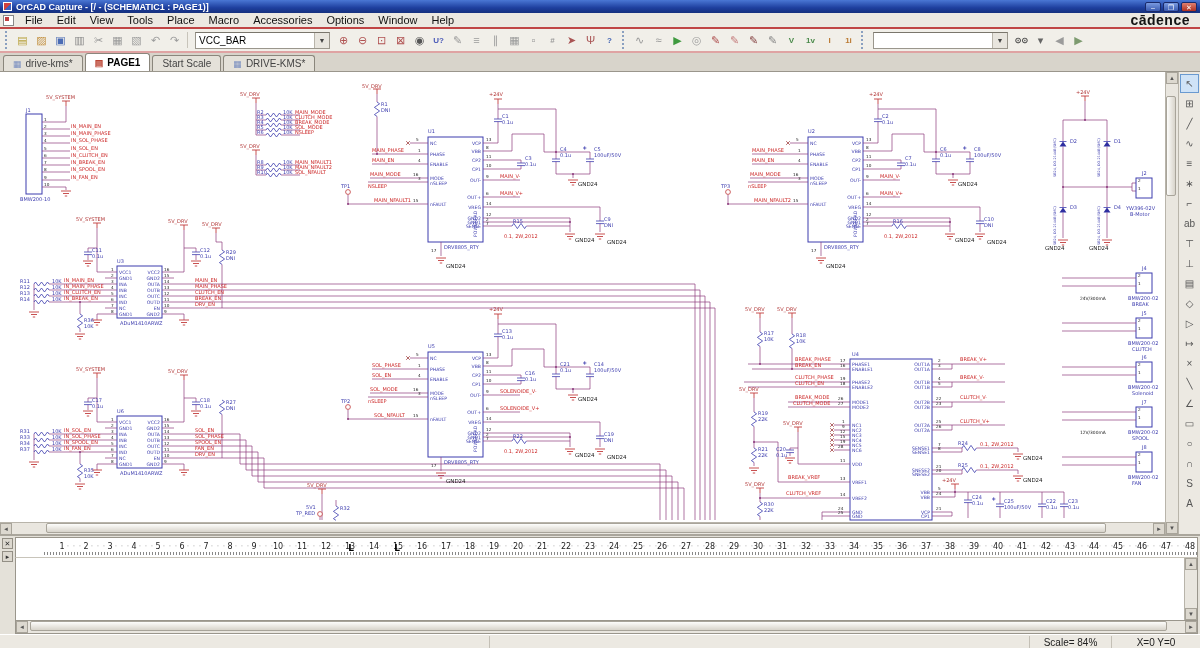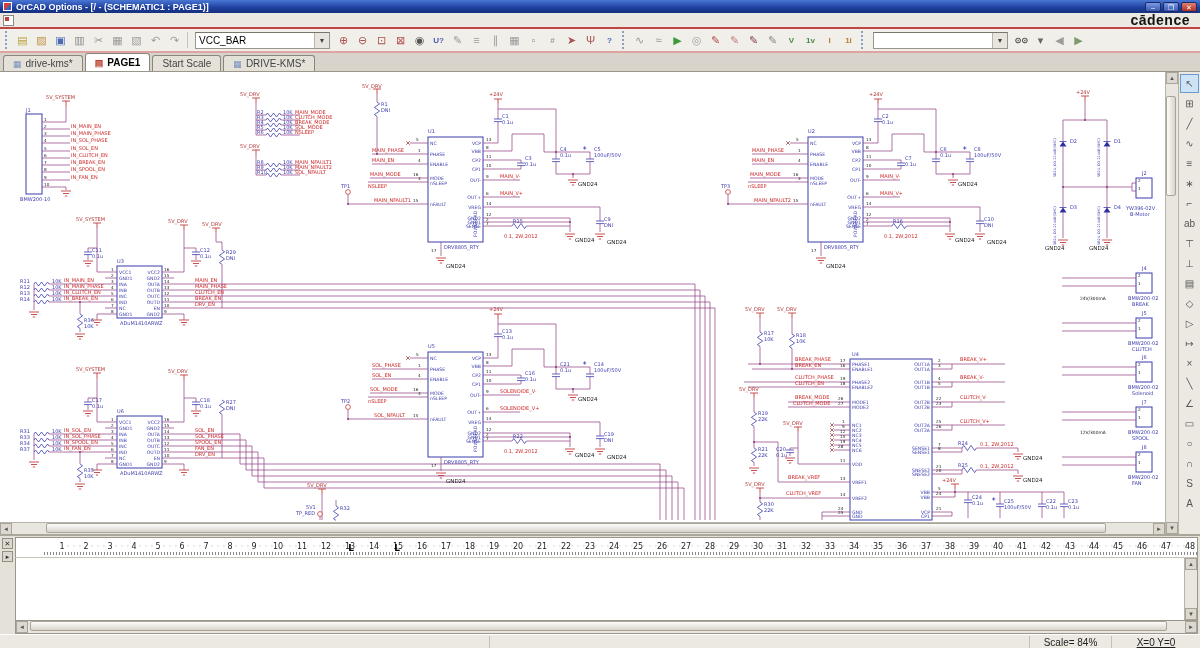--- a/index.html
+++ b/index.html
@@ -94,30 +94,42 @@
   .rdot { font-size:6px; fill:#666; }
   .rtab { font-size:9px; fill:#000; font-weight:bold; }
 </style>
 </head>
 <body>
 
 <div id="app">
 
   <div class="titlebar">
     <div class="appicon"></div>
-    <div class="title">OrCAD Options - [/ - (SCHEMATIC1 : PAGE1)]</div>
+    <div class="title">OrCAD Capture - [/ - (SCHEMATIC1 : PAGE1)]</div>
     <div class="winbtns">
       <div class="winbtn">–</div>
       <div class="winbtn">❐</div>
       <div class="winbtn close">✕</div>
     </div>
   </div>
 
   <div class="menubar">
     <div class="docicon"></div>
+    <div id="menus" style="display:flex;">
+        <div class="menu-item">File</div>
+        <div class="menu-item">Edit</div>
+        <div class="menu-item">View</div>
+        <div class="menu-item">Tools</div>
+        <div class="menu-item">Place</div>
+        <div class="menu-item">Macro</div>
+        <div class="menu-item">Accessories</div>
+        <div class="menu-item">Options</div>
+        <div class="menu-item">Window</div>
+        <div class="menu-item">Help</div>
+      </div>
     <div class="brand">cādence</div>
   </div>
 
   <div class="toolbar">
     <div class="grip"></div>
     <div id="tb-file" style="display:flex;">
         <div class="tbtn" style="color: rgb(185, 162, 63);">▤</div>
         <div class="tbtn" style="color: rgb(194, 143, 62);">▨</div>
         <div class="tbtn" style="color: rgb(75, 108, 181);">▣</div>
         <div class="tbtn" style="color: rgb(138, 138, 138);">▥</div>
@@ -1191,17 +1203,17 @@
       </div>
     </div>
   </div>
 
   <div class="statusbar">
     <div class="sseg" style="flex:0 0 490px;"></div>
     <div class="sseg" style="flex:1;"></div>
     <div class="sseg" style="flex:0 0 82px;">
         <span>Scale= 84%</span>
       </div>
-    <div class="sseg" style="flex:0 0 88px;border-right:none;text-decoration:underline;">
+    <div class="sseg" style="flex:0 0 88px;border-right:none;">
         <span>X=0  Y=0</span>
       </div>
   </div>
 </div>
 
 </body></html>

